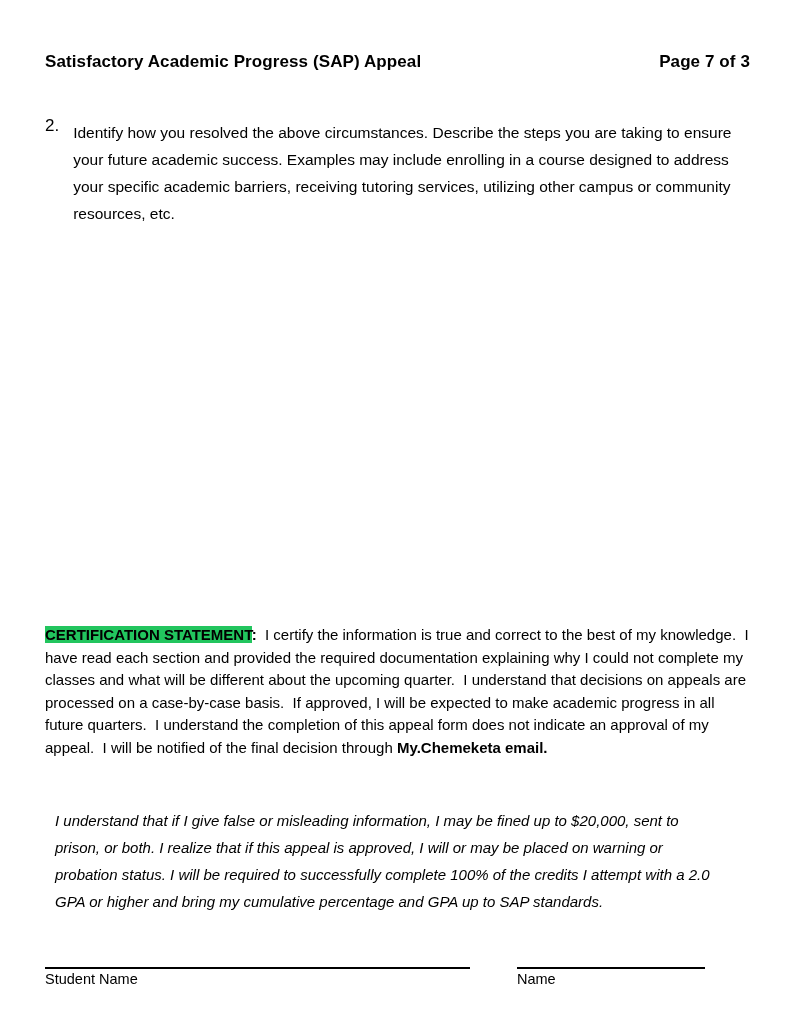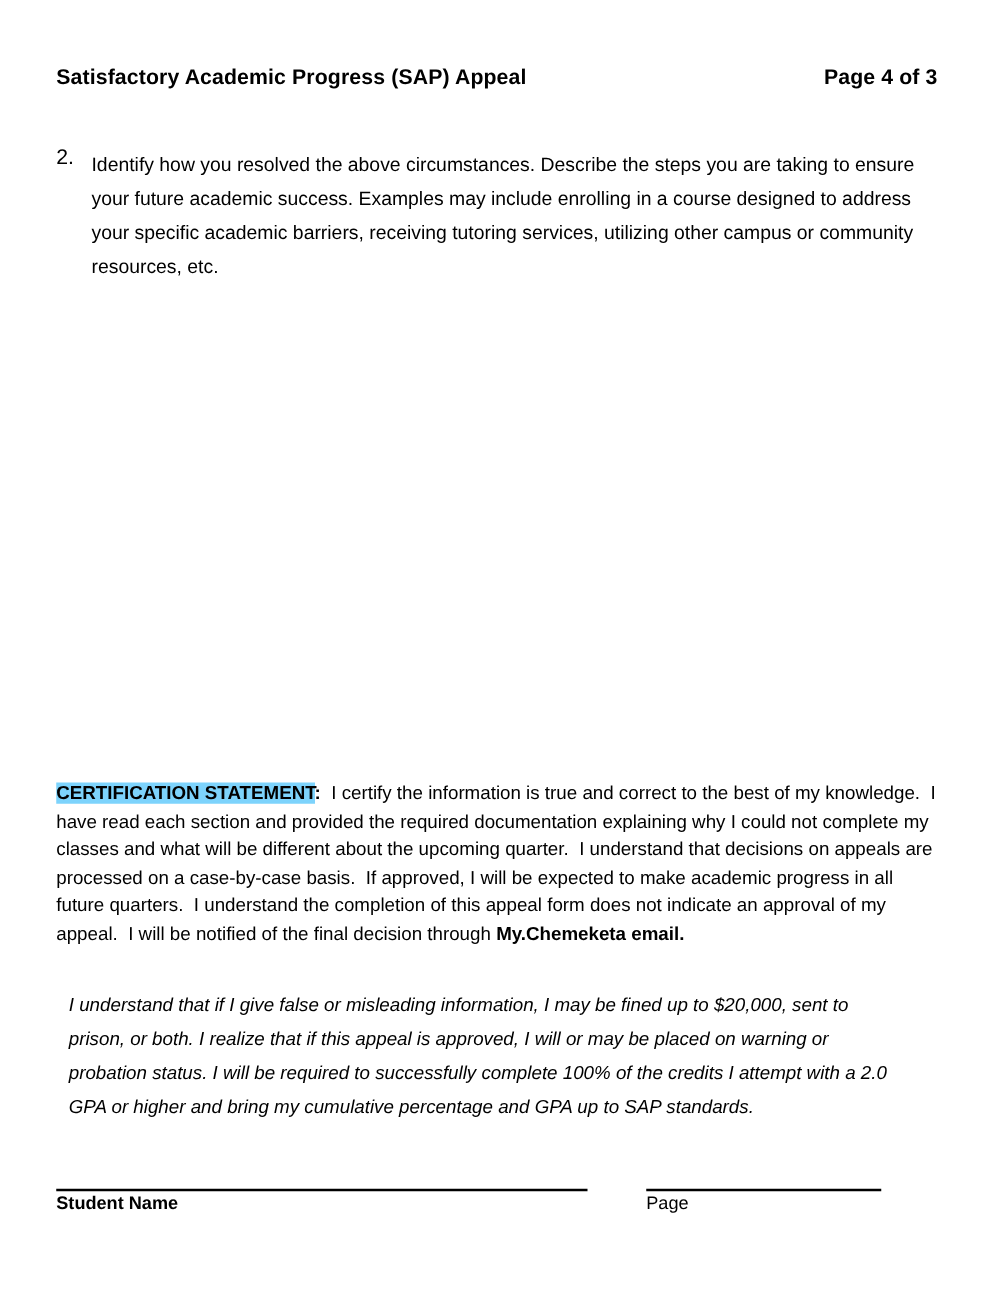--- a/index.html
+++ b/index.html
@@ -47,43 +47,42 @@
   }
   .certification {
     margin: 0;
     font-size: 15px;
     line-height: 22.5px;
     white-space: pre-wrap;
     max-width: 705px;
   }
   .cert-label {
     font-weight: bold;
-    background: #7dd3fc;
+    background: #22c55e;
   }
   .cert-colon {
     font-weight: bold;
   }
   .cert-email {
     font-weight: bold;
   }
   .disclaimer {
-    margin: 32px 0 0 10px;
+    margin: 48px 0 0 10px;
     font-size: 15px;
     font-style: italic;
     line-height: 27px;
     max-width: 672px;
   }
   .signature-row {
     display: flex;
     margin-top: 52px;
   }
   .sig-block-name {
     width: 425px;
     margin-right: 47px;
-    font-weight: bold;
   }
   .sig-block-date {
     width: 188px;
   }
   .sig-line {
     height: 0;
     border-bottom: 2px solid #000000;
   }
   .sig-label {
     display: inline-block;
@@ -91,38 +90,38 @@
     font-size: 14.5px;
   }
 </style>
 </head>
 <body>
 
 <div class="page">
 
   <header class="doc-header">
     <span class="doc-title">Satisfactory Academic Progress (SAP) Appeal</span>
-    <span class="page-number">Page 4 of 3</span>
+    <span class="page-number">Page 7 of 3</span>
   </header>
 
   <section class="question">
     <span class="q-num">2.</span>
     <p class="q-text">Identify how you resolved the above circumstances. Describe the steps you are taking to ensure your future academic success. Examples may include enrolling in a course designed to address your specific academic barriers, receiving tutoring services, utilizing other campus or community resources, etc.</p>
   </section>
 
   <div class="answer-space"></div>
 
   <p class="certification"><span class="cert-label">CERTIFICATION STATEMENT</span><span class="cert-colon">:</span><span class="cert-body">  I certify the information is true and correct to the best of my knowledge.  I have read each section and provided the required documentation explaining why I could not complete my classes and what will be different about the upcoming quarter.  I understand that decisions on appeals are processed on a case-by-case basis.  If approved, I will be expected to make academic progress in all future quarters.  I understand the completion of this appeal form does not indicate an approval of my appeal.  I will be notified of the final decision through </span><span class="cert-email">My.Chemeketa email.</span></p>
 
   <p class="disclaimer">I understand that if I give false or misleading information, I may be fined up to $20,000, sent to prison, or both. I realize that if this appeal is approved, I will or may be placed on warning or probation status. I will be required to successfully complete 100% of the credits I attempt with a 2.0 GPA or higher and bring my cumulative percentage and GPA up to SAP standards.</p>
 
   <div class="signature-row">
     <div class="sig-block-name">
       <div class="sig-line"></div>
       <span class="sig-label">Student Name</span>
     </div>
     <div class="sig-block-date">
       <div class="sig-line"></div>
-      <span class="sig-label">Page</span>
+      <span class="sig-label">Name</span>
     </div>
   </div>
 
 </div>
 
 </body></html>

